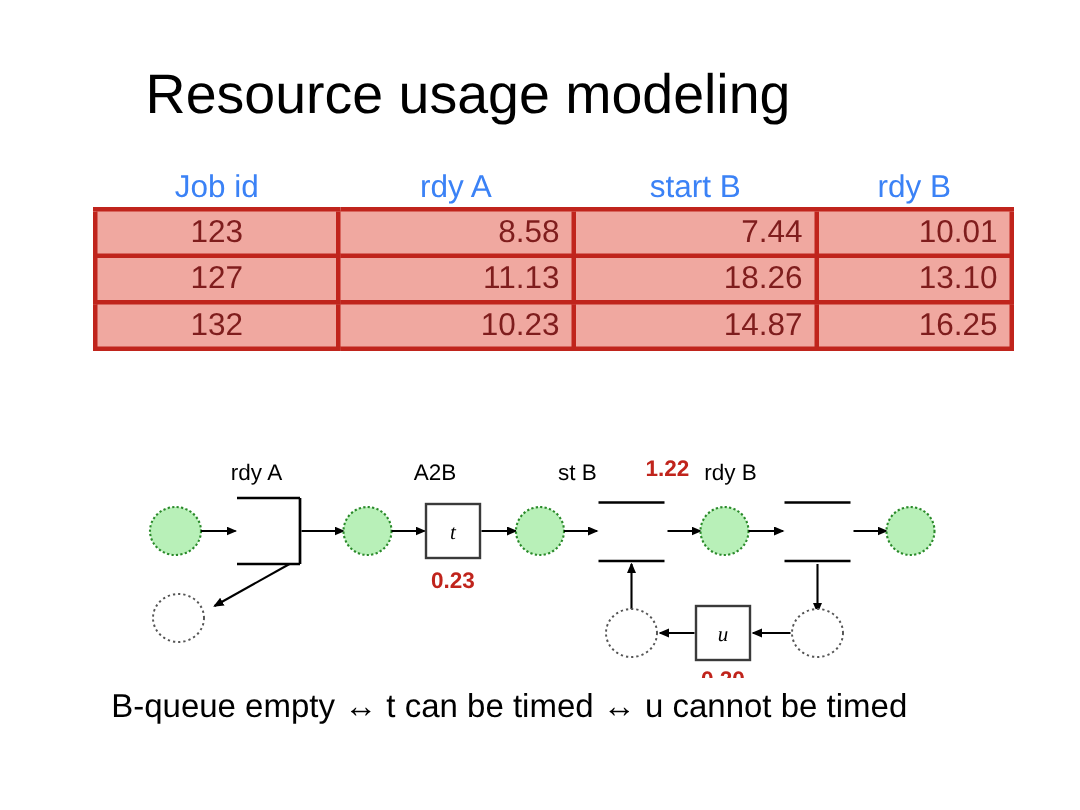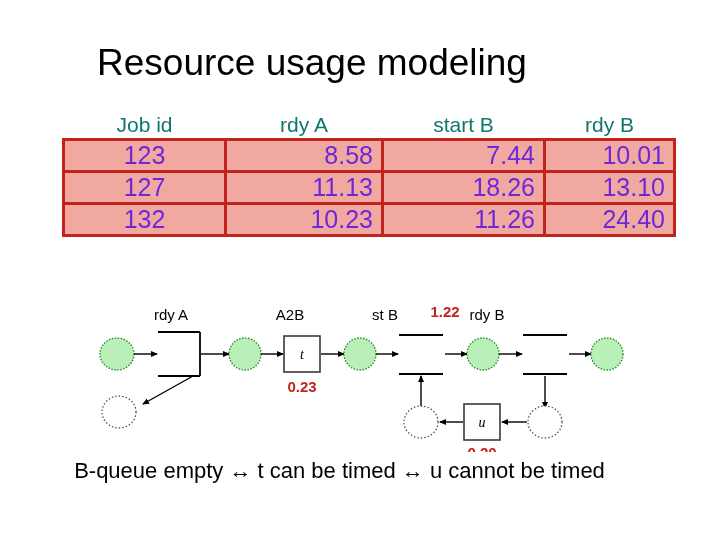--- a/index.html
+++ b/index.html
@@ -38,33 +38,33 @@
     width: 563px;
   }
   #resource-table table {
     border-collapse: collapse;
     width: 563px;
     table-layout: fixed;
   }
   #resource-table th {
     font-size: 21px;
     font-weight: normal;
-    color: #0f766e;
+    color: #3b82f6;
     background: #ffffff;
     padding: 0 6px 1px 6px;
     border: none;
     border-bottom: 3px solid #c0241c;
     height: 25px;
     text-align: center;
     vertical-align: bottom;
   }
   #resource-table th.col-job { text-align: center; }
   #resource-table td {
-    font-size: 25px;
-    color: #6d28d9;
+    font-size: 21px;
+    color: #7f1d1d;
     background: #f0a8a0;
     height: 28px;
     padding: 0 8px;
     border-top: 3px solid #c0241c;
     border-bottom: 3px solid #c0241c;
     border-left: 3px solid #c0241c;
     border-right: 3px solid #c0241c;
     text-align: right;
     vertical-align: middle;
   }
@@ -139,22 +139,22 @@
       </tr>
       <tr>
         <td class="cell-job">127</td>
         <td>11.13</td>
         <td>18.26</td>
         <td>13.10</td>
       </tr>
       <tr>
         <td class="cell-job">132</td>
         <td>10.23</td>
-        <td>11.26</td>
-        <td>24.40</td>
+        <td>14.87</td>
+        <td>16.25</td>
       </tr>
     </tbody>
   </table>
 </div>
 
 <div id="petri-net">
   <svg width="530" height="160" viewBox="0 0 530 160">
     <defs>
       <marker id="ah" markerWidth="7" markerHeight="7" refX="6" refY="3" orient="auto" markerUnits="userSpaceOnUse">
         <path d="M0,0 L7,3 L0,6 z" fill="#000000"></path>

